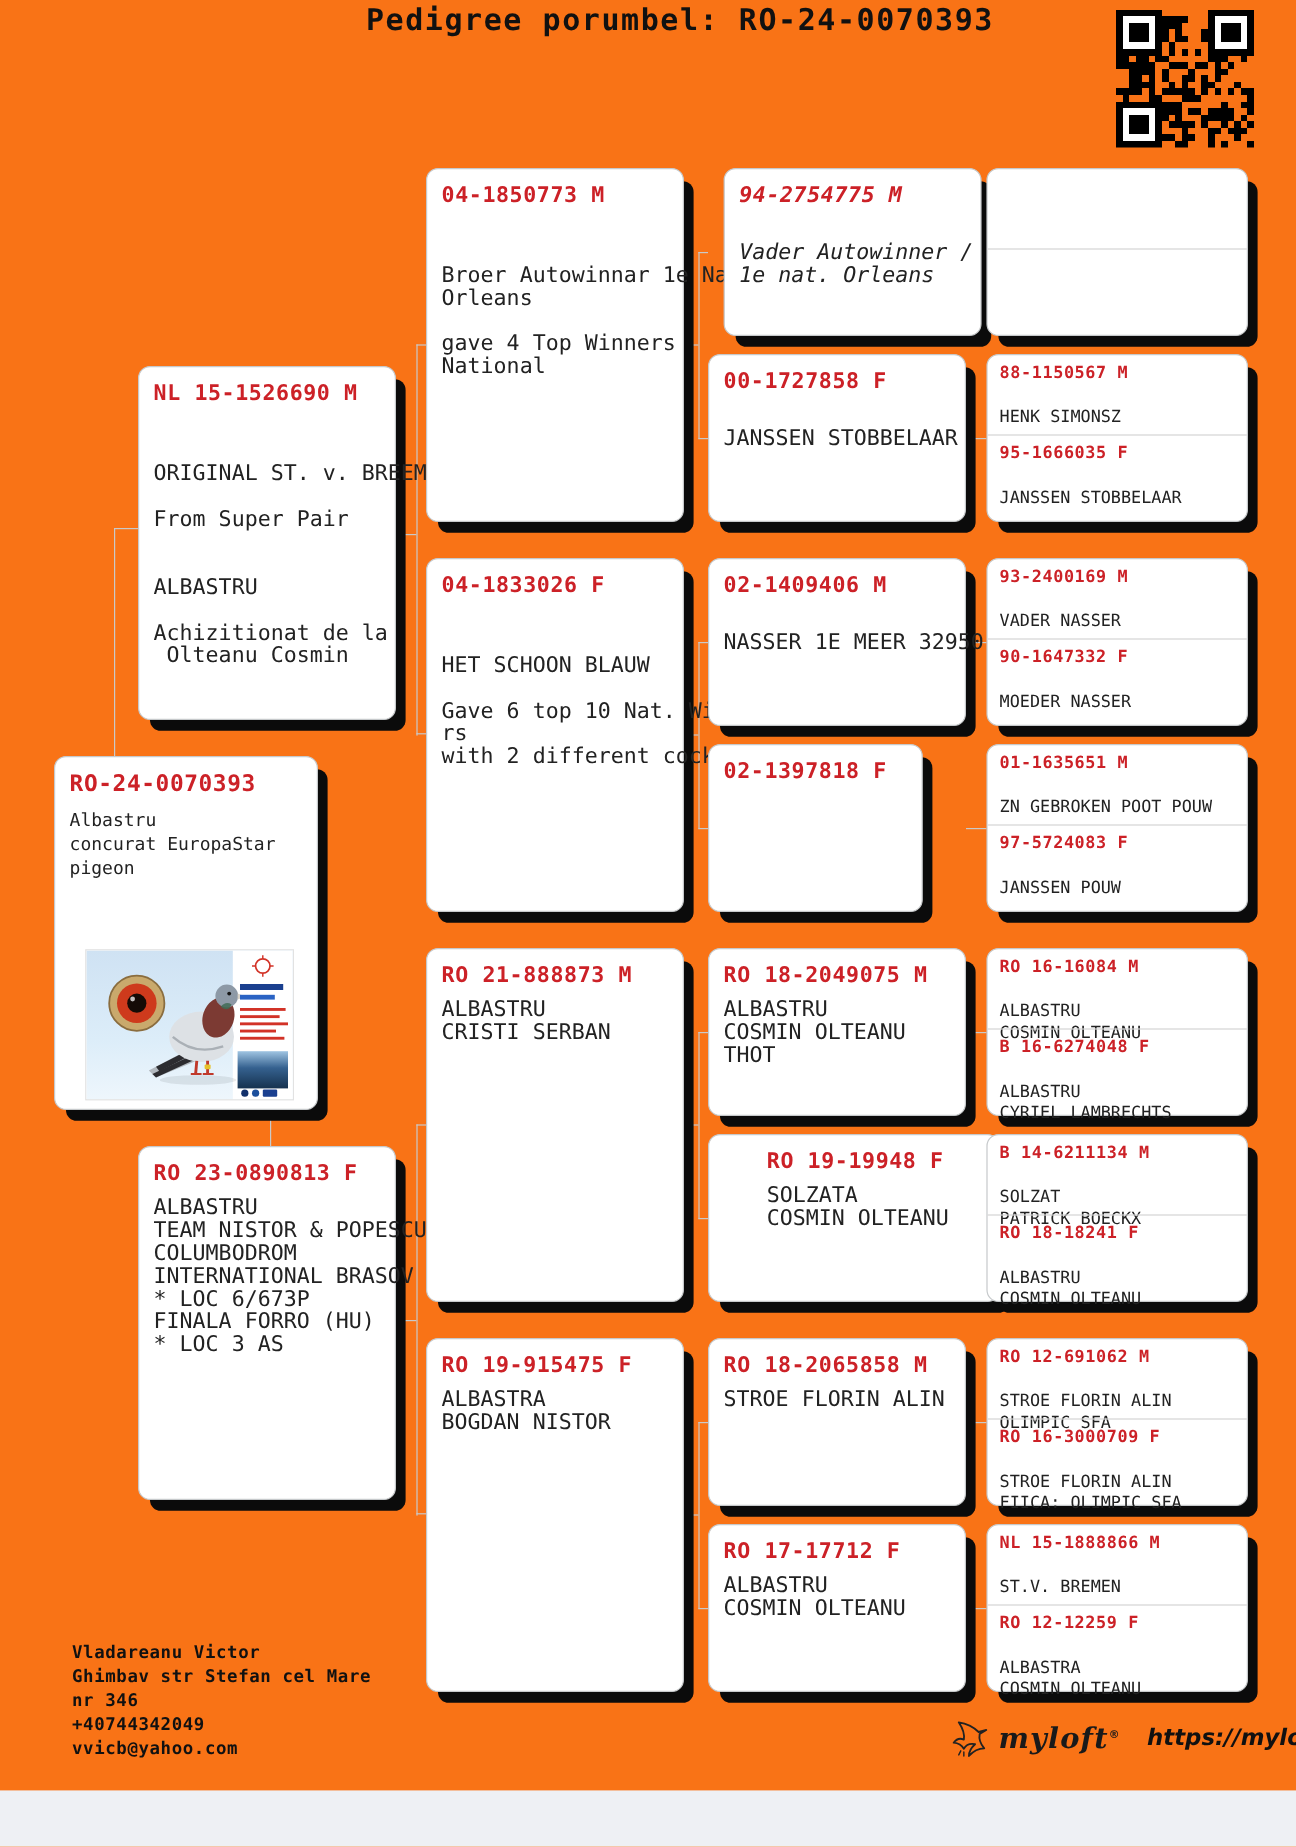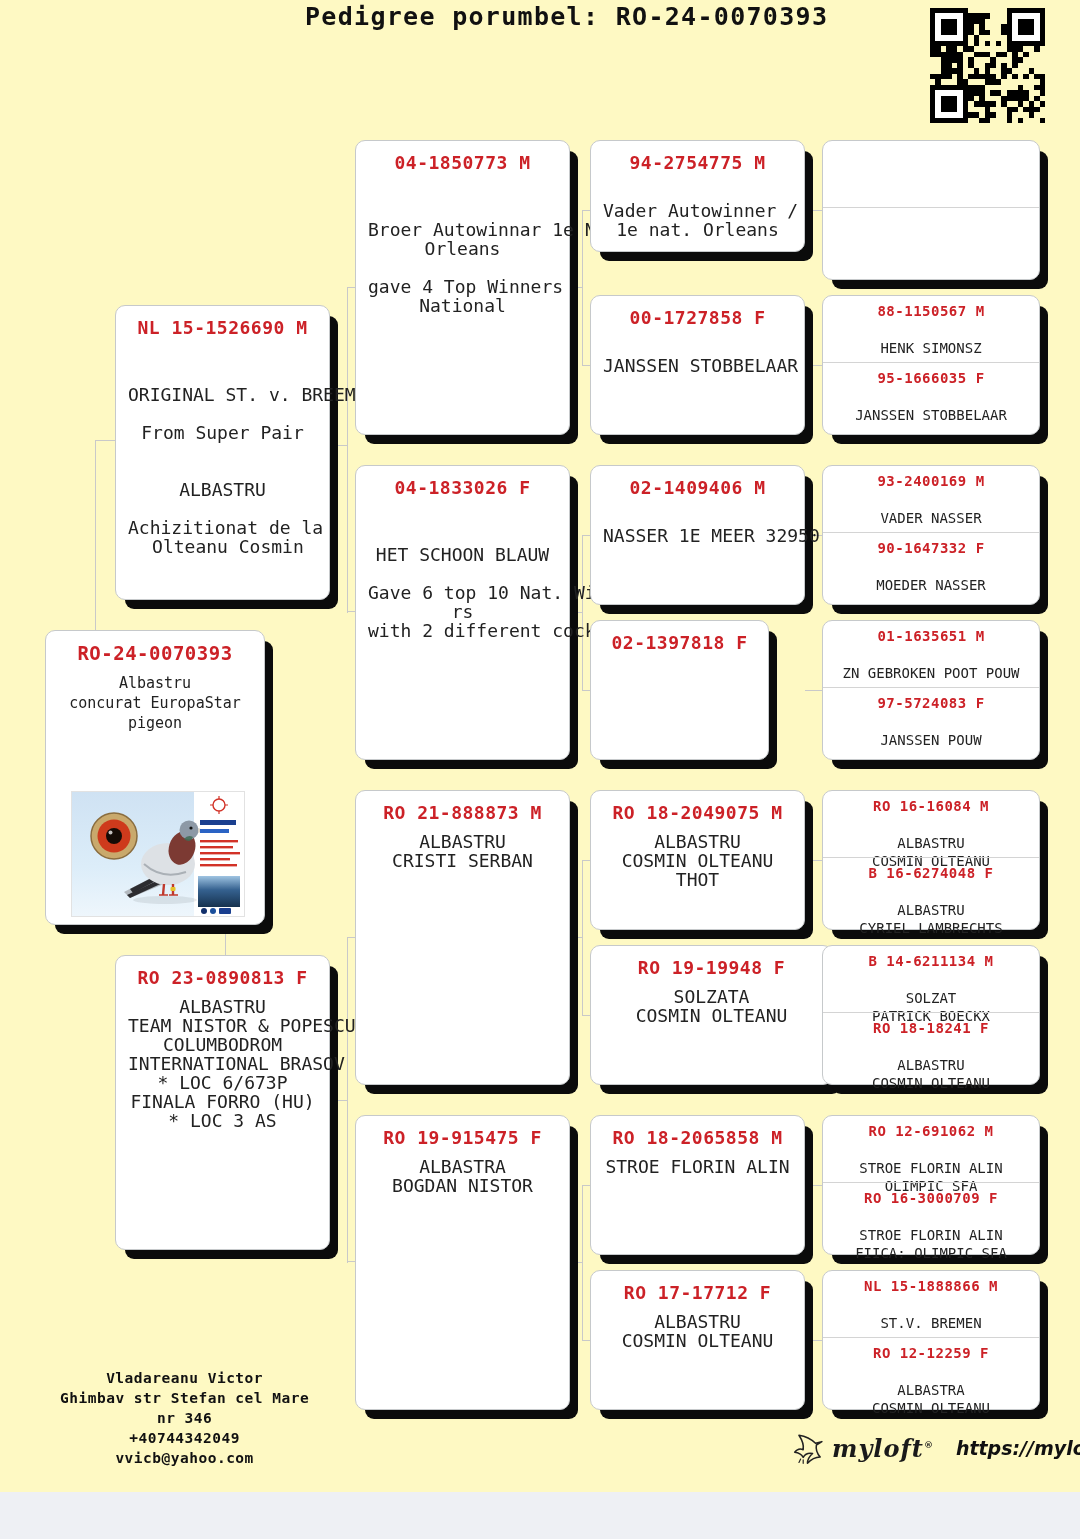--- a/index.html
+++ b/index.html
@@ -4,24 +4,23 @@
 <style>
   :root{
     --red:#cc2127;
     --ink:#1f1f1f;
     --border:#c6c9cb;
     --shadow:#0b0b0b;
     --conn:#c9c9c9;
   }
   html,body{margin:0;padding:0;background:#fff;}
   .page{
-    position:relative;width:1080px;height:1539px;background:#fef9c3;
+    position:relative;width:1080px;height:1539px;background:#f97316;
     font-family:"DejaVu Sans Mono","Liberation Mono",monospace;
     overflow:hidden;
-    text-align:center;
   }
   .page-title{
     position:absolute;left:305px;top:2px;margin:0;
     font-size:25px;font-weight:bold;letter-spacing:1.3px;color:#111;
     font-family:"DejaVu Sans Mono","Liberation Mono",monospace;
   }
   .qr{position:absolute;left:930px;top:8px;width:115px;height:115px;}
   .box{
     position:absolute;background:#fff;border:1px solid var(--border);
     border-radius:10px;box-shadow:9px 10px 0 -1px var(--shadow);
@@ -268,21 +267,21 @@
       <div class="box" style="left: 355px; top: 790px; width: 215px; height: 295px;">
         <div class="id">RO 21-888873 M</div>
         <div class="body">ALBASTRU
 CRISTI SERBAN</div>
       </div>
       <div class="box" style="left: 355px; top: 1115px; width: 215px; height: 295px;">
         <div class="id">RO 19-915475 F</div>
         <div class="body">ALBASTRA
 BOGDAN NISTOR</div>
       </div>
-      <div class="box" style="left: 590px; top: 140px; width: 215px; height: 112px;">
+      <div class="box" style="left: 603px; top: 140px; width: 215px; height: 140px; font-style: italic;">
         <div class="id">94-2754775 M</div>
         <div class="body">
 Vader Autowinner /
 1e nat. Orleans</div>
       </div>
       <div class="box" style="left: 590px; top: 295px; width: 215px; height: 140px;">
         <div class="id">00-1727858 F</div>
         <div class="body">
 JANSSEN STOBBELAAR</div>
       </div>
@@ -293,21 +292,21 @@
       </div>
       <div class="box" style="left: 590px; top: 620px; width: 179px; height: 140px;">
         <div class="id">02-1397818 F</div>
       </div>
       <div class="box" style="left: 590px; top: 790px; width: 215px; height: 140px;">
         <div class="id">RO 18-2049075 M</div>
         <div class="body">ALBASTRU
 COSMIN OLTEANU
 THOT</div>
       </div>
-      <div class="box" style="left: 590px; top: 945px; width: 243px; height: 140px;">
+      <div class="box" style="left: 590px; top: 945px; width: 243px; height: 140px; padding-left: 36px;">
         <div class="id">RO 19-19948 F</div>
         <div class="body">SOLZATA
 COSMIN OLTEANU</div>
       </div>
       <div class="box" style="left: 590px; top: 1115px; width: 215px; height: 140px;">
         <div class="id">RO 18-2065858 M</div>
         <div class="body">STROE FLORIN ALIN</div>
       </div>
       <div class="box" style="left: 590px; top: 1270px; width: 215px; height: 140px;">
         <div class="id">RO 17-17712 F</div>

